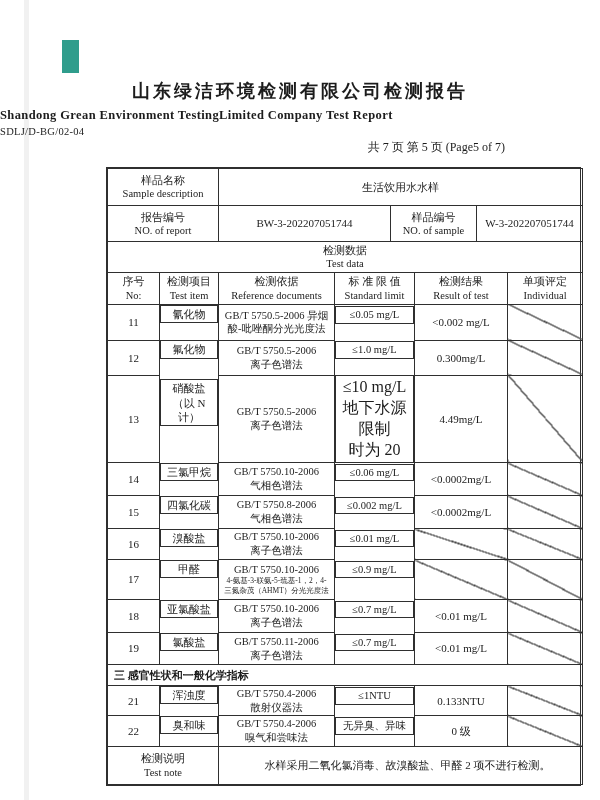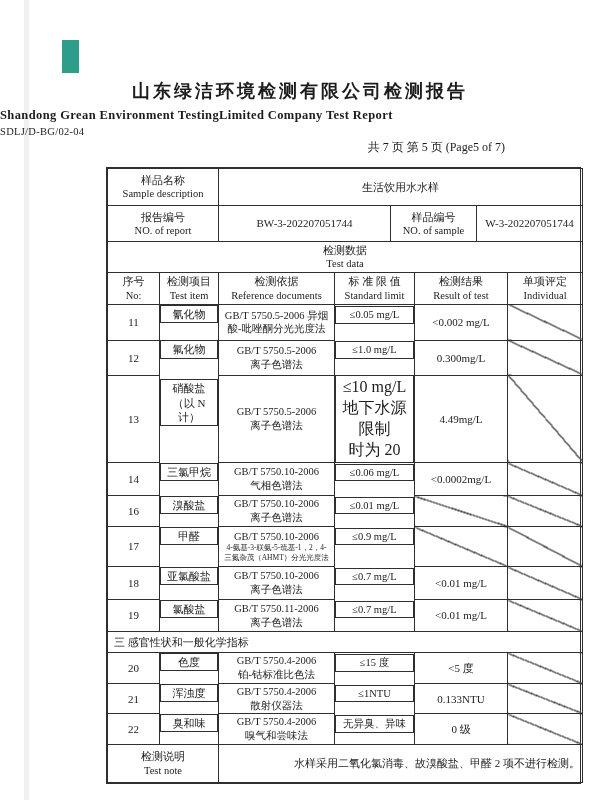--- a/index.html
+++ b/index.html
@@ -21,22 +21,22 @@
   table{border-collapse:collapse;width:475px;table-layout:fixed;}
   .main-tbl{margin-top:-1px;}
   td{border:1px solid var(--border);text-align:center;vertical-align:middle;padding:1px 2px;font-size:11px;line-height:1.3;}
   .table-wrap{border:1px solid var(--border);}
   .cn{display:block;font-size:11px;}
   .en{display:block;font-size:10.5px;}
   .pre{white-space:pre-line;display:block;}
   .ref{font-size:10.5px;}
   .small{font-size:7.5px;line-height:1.35;}
   .limit{font-size:10.5px;}
-  .section-cell{text-align:left;padding-left:6px;font-size:11px;}
-  .note-text{text-align:right;padding-left:16px;font-size:11px;}
+  .section-cell{text-align:left;padding-left:6px;font-size:11px;font-weight:bold;}
+  .note-text{text-align:center;padding-left:16px;font-size:11px;}
   .title-row td{font-size:11px;}
   .diag{background-image:linear-gradient(to right top,transparent calc(50% - 0.7px),#4a4a4a calc(50% - 0.7px),#4a4a4a calc(50% + 0.7px),transparent calc(50% + 0.7px));}
 </style>
 </head>
 <body>
 
 <div class="page">
   <div class="scan-edge"></div>
   <div class="green-marker"></div>
 
@@ -166,20 +166,31 @@
         <td class="pre">三氯甲烷</td>
         <td class="ref">
               <span class="pre">GB/T 5750.10-2006
 气相色谱法</span>
             </td>
         <td class="limit pre">≤0.06 mg/L</td>
         <td>&lt;0.0002mg/L</td>
         <td class="diag"></td>
       </tr>
 
+      <tr style="height:33px">
+        <td>15</td>
+        <td class="pre">四氯化碳</td>
+        <td class="ref">
+              <span class="pre">GB/T 5750.8-2006
+气相色谱法</span>
+            </td>
+        <td class="limit pre">≤0.002 mg/L</td>
+        <td>&lt;0.0002mg/L</td>
+        <td class="diag"></td>
+      </tr>
 
       <tr style="height:31px">
         <td>16</td>
         <td class="pre">溴酸盐</td>
         <td class="ref">
               <span class="pre">GB/T 5750.10-2006
 离子色谱法</span>
             </td>
         <td class="limit pre">≤0.01 mg/L</td>
         <td class="diag"></td>
@@ -220,31 +231,20 @@
             </td>
         <td class="limit pre">≤0.7 mg/L</td>
         <td>&lt;0.01 mg/L</td>
         <td class="diag"></td>
       </tr>
 
       <tr style="height:21px">
         <td colspan="6" class="section-cell">三 感官性状和一般化学指标</td>
       </tr>
 
-      <tr style="height:31px">
-        <td>20</td>
-        <td class="pre">色度</td>
-        <td class="ref">
-              <span class="pre">GB/T 5750.4-2006
-铂-钴标准比色法</span>
-            </td>
-        <td class="limit pre">≤15 度</td>
-        <td>&lt;5 度</td>
-        <td class="diag"></td>
-      </tr>
 
       <tr style="height:28px">
         <td>21</td>
         <td class="pre">浑浊度</td>
         <td class="ref">
               <span class="pre">GB/T 5750.4-2006
 散射仪器法</span>
             </td>
         <td class="limit pre">≤1NTU</td>
         <td>0.133NTU</td>

